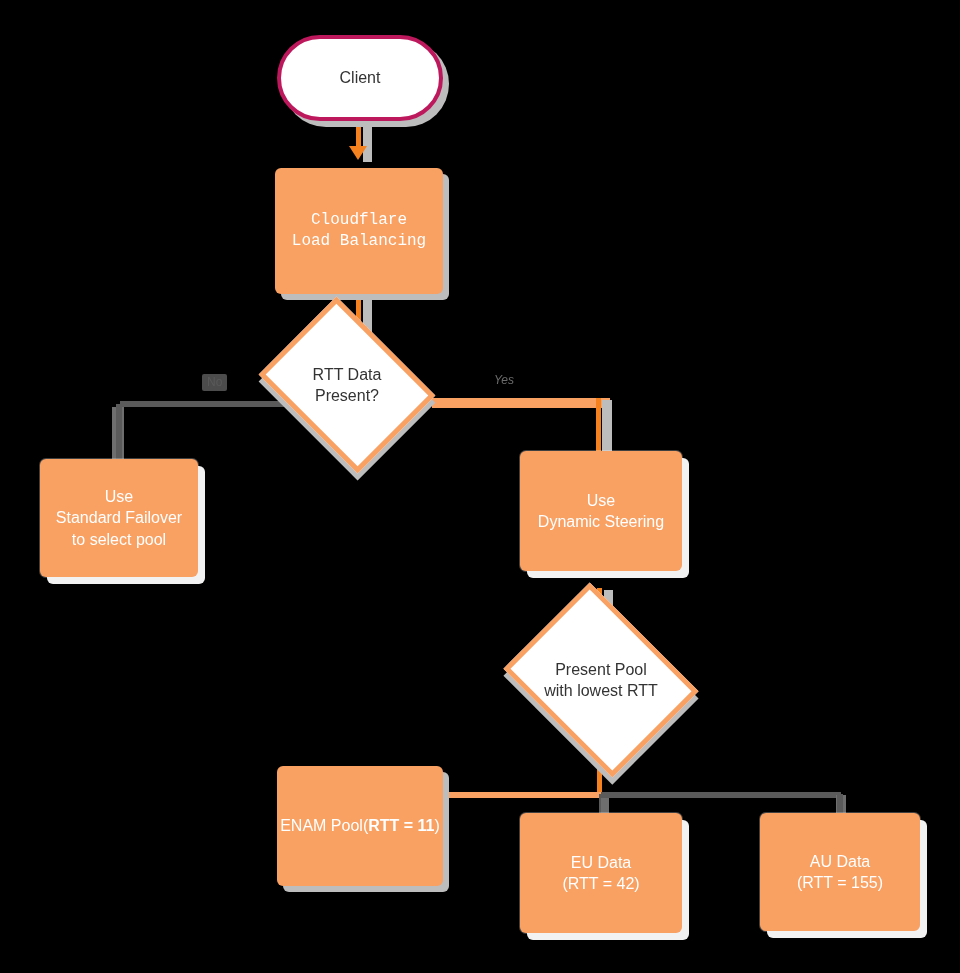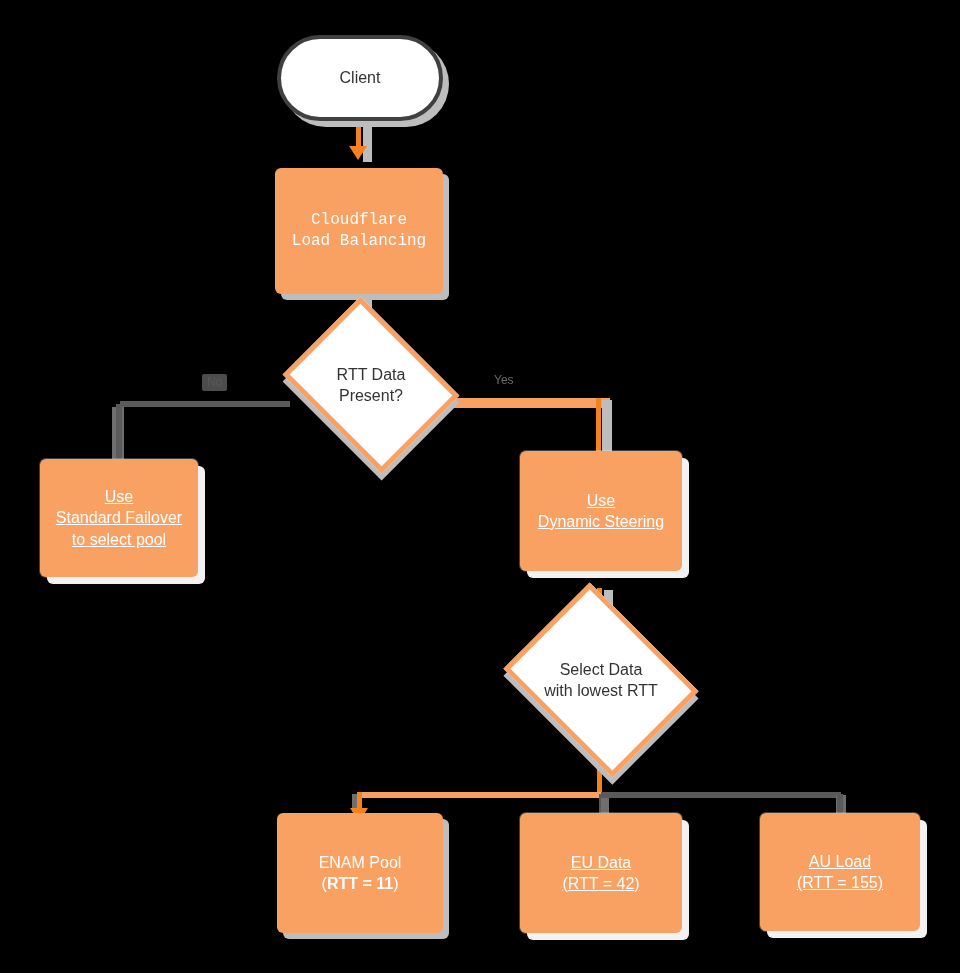--- a/index.html
+++ b/index.html
@@ -36,28 +36,27 @@
   
   .proc {
     background: #f9a063;
     color: #ffffff;
     border-radius: 6px;
     box-shadow: 6px 6px 0 0 #bdbdbd;
   }
   
   .proc.light-shadow {
     box-shadow: 7px 7px 0 0 #f2f2f2, 0 0 0 1px rgba(255,255,255,0.25);
-    text-decoration: underline;
   }
 
   
   .terminator {
     background: #ffffff;
     color: #333333;
-    border: 4px solid #404040;
+    border: 4px solid #be185d;
     border-radius: 999px;
     box-shadow: 6px 6px 0 0 #bdbdbd;
   }
 
   
   .decision-wrap {
     position: absolute;
     z-index: 5;
   }
   .decision-shape {
@@ -161,21 +160,21 @@
   </div>
   <div class="edge-label" style="left:202px; top:374px;">No</div>
 
    Dynamic Steering --&gt;
   <div class="edge">
     <div class="seg orange-l" style="left:432px; top:380px; width:178px; height:10px;"></div>
     <div class="seg shadow-l" style="left:602px; top:382px; width:10px; height:76px;"></div>
     <div class="seg orange" style="left:596px; top:380px; width:5px; height:68px;"></div>
     <div class="arrow down orange-a" style="left:589px; top:440px;"></div>
   </div>
-  <div class="edge-label on-orange" style="left:489px; top:372px;">Yes</div>
+  <div class="edge-label on-orange" style="left:489px; top:372px;font-style:italic;">Yes</div>
 
   
   <div class="edge">
     <div class="seg shadow-l" style="left:604px; top:572px; width:9px; height:50px;"></div>
     <div class="seg orange" style="left:597px; top:570px; width:5px; height:42px;"></div>
     <div class="arrow down orange-a" style="left:590px; top:604px;"></div>
   </div>
 
   
   <div class="edge">
@@ -204,53 +203,53 @@
   
 
   
   <div class="node terminator" style="left:277px; top:35px; width:166px; height:86px;">Client</div>
 
   
   <div class="node proc" style="left:275px; top:168px; width:168px; height:126px;font-family:Liberation Mono, monospace;">Cloudflare
 Load Balancing</div>
 
   
-  <div class="decision-wrap" style="left:301px; top:330px; width:140px; height:110px;">
+  <div class="decision-wrap" style="left:277px; top:330px; width:140px; height:110px;">
     <div class="decision-shape"></div>
     <div class="decision-label">RTT Data
 Present?</div>
   </div>
 
   
   <div class="node proc light-shadow" style="left:40px; top:459px; width:158px; height:118px;">Use
 Standard Failover
 to select pool</div>
 
   
   <div class="node proc light-shadow" style="left:520px; top:451px; width:162px; height:120px;">Use
 Dynamic Steering</div>
 
   
   <div class="decision-wrap" style="left:524px; top:619px; width:154px; height:122px;">
     <div class="decision-shape"></div>
-    <div class="decision-label">Select Data
+    <div class="decision-label">Present Pool
 with lowest RTT</div>
   </div>
 
   
-  <div class="node proc" style="left:277px; top:813px; width:166px; height:120px; flex-direction:column;">
+  <div class="node proc" style="left:277px; top:766px; width:166px; height:120px; ">
     <span>ENAM Pool</span>
     <span><span>(</span><span class="b">RTT = 11</span><span>)</span></span>
   </div>
 
   
   <div class="node proc light-shadow" style="left:520px; top:813px; width:162px; height:120px; flex-direction:column;">
     <span>EU Data</span>
     <span>(RTT = 42)</span>
   </div>
 
   
   <div class="node proc light-shadow" style="left:760px; top:813px; width:160px; height:118px; flex-direction:column;">
-    <span>AU Load</span>
+    <span>AU Data</span>
     <span>(RTT = 155)</span>
   </div>
 
 </div>
 
 </body></html>

